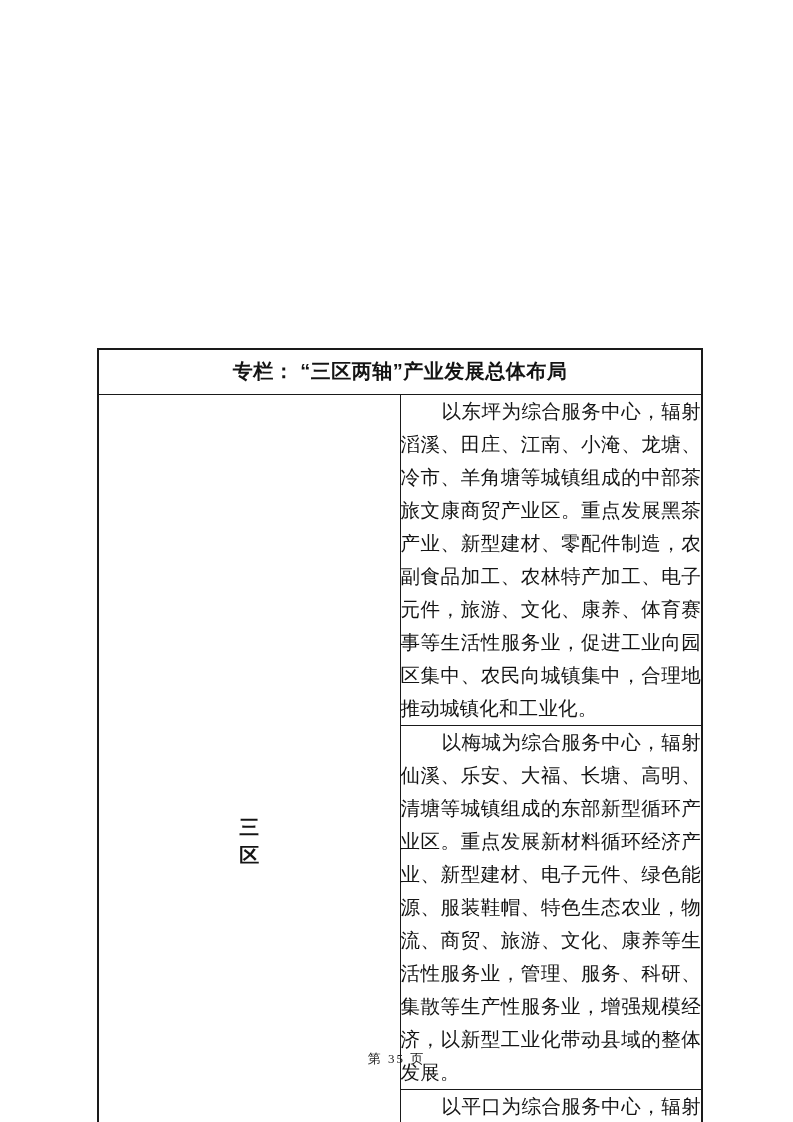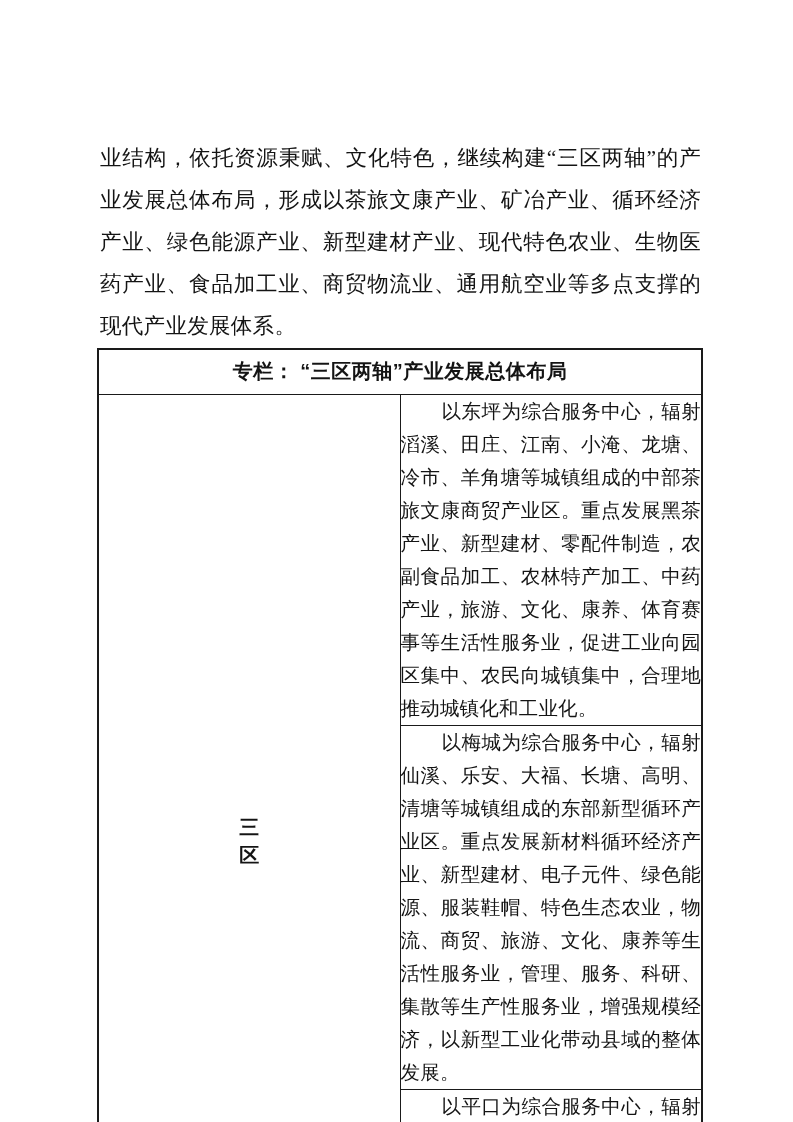--- a/index.html
+++ b/index.html
@@ -81,37 +81,37 @@
     font-size: 13px;
     letter-spacing: 2px;
     color: #1a1a1a;
   }
 </style>
 </head>
 <body>
 
 <div class="page">
 
-  <p class="body-text">业结构，依托资源秉赋、文化特色，继续构建“三区两轴”的产业发展总体布局，形成以茶旅文康产业、矿冶产业、循环经济产业、绿色能源产业、新型建材产业、现代特色农业、生物医药产业、食品加工业、商贸物流业、通用航空业等多点支撑的现代产业发展体系。</p>
 
   <table class="feature-box">
     <tbody>
       <tr>
         <td class="box-title" colspan="2">专栏： “三区两轴”产业发展总体布局</td>
       </tr>
       <tr>
         <td class="label-cell" rowspan="3">
           <span class="label-vertical">三区</span>
         </td>
-        <td class="content-cell" style="height:165px;">以东坪为综合服务中心，辐射滔溪、田庄、江南、小淹、龙塘、冷市、羊角塘等城镇组成的中部茶旅文康商贸产业区。重点发展黑茶产业、新型建材、零配件制造，农副食品加工、农林特产加工、中药产业，旅游、文化、康养、体育赛事等生活性服务业，促进工业向园区集中、农民向城镇集中，合理地推动城镇化和工业化。</td>
+        <td class="content-cell" style="height:165px;">以东坪为综合服务中心，辐射滔溪、田庄、江南、小淹、龙塘、冷市、羊角塘等城镇组成的中部茶旅文康商贸产业区。重点发展黑茶产业、新型建材、零配件制造，农副食品加工、农林特产加工、电子元件，旅游、文化、康养、体育赛事等生活性服务业，促进工业向园区集中、农民向城镇集中，合理地推动城镇化和工业化。</td>
       </tr>
       <tr>
         <td class="content-cell" style="height:195px;margin-top:12px;">以梅城为综合服务中心，辐射仙溪、乐安、大福、长塘、高明、清塘等城镇组成的东部新型循环产业区。重点发展新材料循环经济产业、新型建材、电子元件、绿色能源、服装鞋帽、特色生态农业，物流、商贸、旅游、文化、康养等生活性服务业，管理、服务、科研、集散等生产性服务业，增强规模经济，以新型工业化带动县域的整体发展。</td>
       </tr>
       <tr>
         <td class="content-cell" style="height:92px;">以平口为综合服务中心，辐射柘溪、烟溪、马路、奎溪、渠江、南金、古楼等城镇组成的西部生态旅游产业区。重点发展旅游、高端休闲、户外运动、度假康养、中药材、茶业和特色果蔬等。</td>
       </tr>
 
     </tbody>
   </table>
 
+  <div class="footer">第 35 页</div>
 
 </div>
 
 </body></html>

